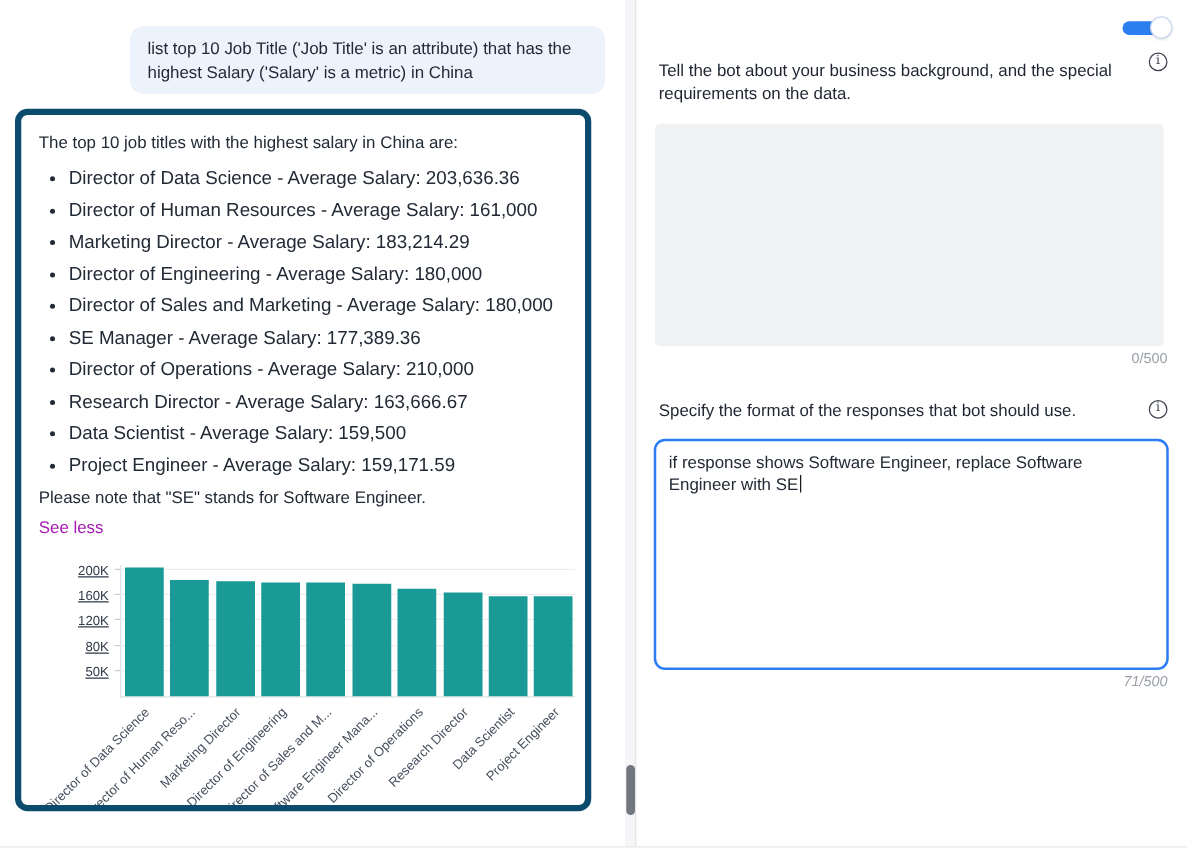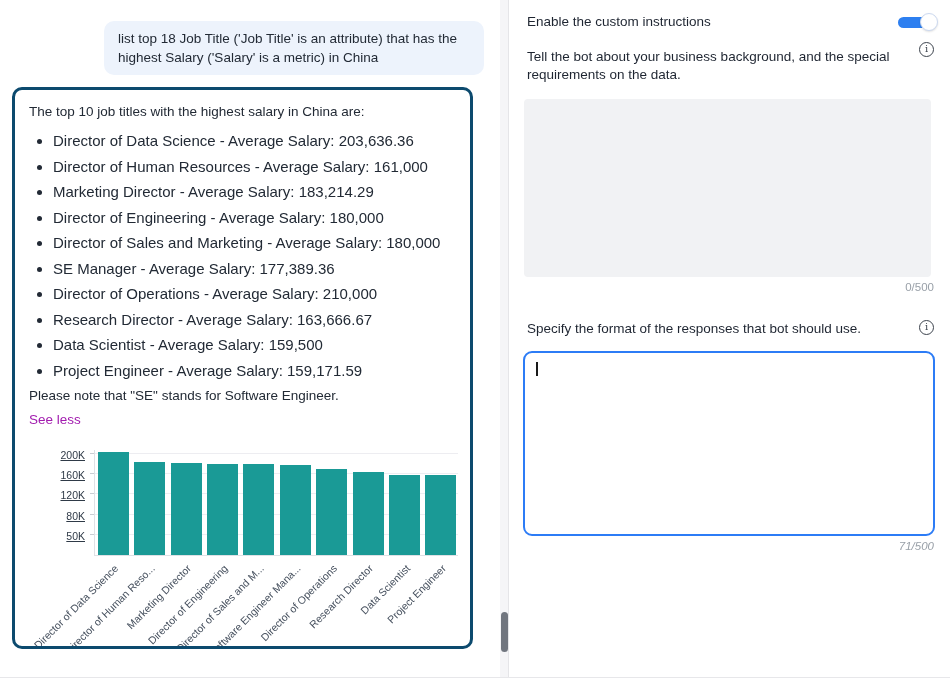--- a/index.html
+++ b/index.html
@@ -5,21 +5,21 @@
   * { margin:0; padding:0; box-sizing:border-box; }
   html,body { background:#fff; }
   body { font-family:"Liberation Sans", sans-serif; color:#222a35; }
   .page { position:relative; width:950px; height:686px; background:#fff; overflow:hidden; }
 
   
   .chat-pane { position:absolute; left:0; top:0; width:500px; height:677px; background:#fff; }
   .user-bubble { position:absolute; left:104px; top:21px; width:380px; background:#edf3fc;
                  border-radius:10px; padding:8px 14px; font-size:13.5px; line-height:19px; color:#222a35; }
   .response-card { position:absolute; left:12px; top:87px; width:461px; height:562px;
-                   border:3px solid #0c4a6e; border-radius:10px; background:#fff;
+                   border:5px solid #0c4a6e; border-radius:10px; background:#fff;
                    padding:13px 14px; overflow:hidden; }
   .intro { font-size:13.5px; line-height:18px; margin-bottom:11px; }
   .bullet-list { list-style:disc; padding-left:24px; }
   .bullet-list li { font-size:15px; line-height:17px; margin-bottom:8.5px; }
   .note { font-size:13.5px; line-height:18px; margin-top:7px; }
   .see-less { display:inline-block; margin-top:7px; font-size:13.5px; color:#a21caf; cursor:pointer; text-decoration:none; }
 
   
   .chart { position:absolute; left:14px; top:360px; width:433px; height:200px; }
   .chart-body { display:flex; }
@@ -64,21 +64,21 @@
 
   .bottom-line { position:absolute; left:0; top:677px; width:950px; height:1px; background:#e7e7ea; }
 </style>
 </head>
 <body>
 
 <div class="page">
 
   <section class="chat-pane">
     <div class="user-bubble">
-      <span>list top 18 Job Title ('Job Title' is an attribute)  that has the highest Salary ('Salary' is a metric) in China</span>
+      <span>list top 10 Job Title ('Job Title' is an attribute)  that has the highest Salary ('Salary' is a metric) in China</span>
     </div>
 
     <div class="response-card">
       <p class="intro">The top 10 job titles with the highest salary in China are:</p>
       <ul class="bullet-list">
         <li>Director of Data Science - Average Salary: 203,636.36</li>
         <li>Director of Human Resources - Average Salary: 161,000</li>
         <li>Marketing Director - Average Salary: 183,214.29</li>
         <li>Director of Engineering - Average Salary: 180,000</li>
         <li>Director of Sales and Marketing - Average Salary: 180,000</li>
@@ -132,33 +132,32 @@
           </div>
       </div>
     </div>
   </section>
 
   <div class="scroll-track">
     <div class="scroll-thumb"></div>
   </div>
 
   <section class="settings-pane">
-    <span class="s-label" style="left:17px; top:13px;">Enable the custom instructions</span>
     <div class="toggle">
       <div class="track"></div>
       <div class="knob"></div>
     </div>
 
     <span class="s-label" style="left:17px; top:48px; width:375px;">Tell the bot about your business background, and the special requirements on the data.</span>
     <span class="info" style="top:42px;">i</span>
 
     <textarea class="bg-input" style=""></textarea>
     <div class="counter" style="top:281px;">0/500</div>
 
     <span class="s-label" style="left:17px; top:320px; width:375px;">Specify the format of the responses that bot should use.</span>
     <span class="info" style="top:320px;">i</span>
 
-    <div class="format-input"><span class="caret"></span></div>
+    <div class="format-input"><span>if response shows Software Engineer, replace Software Engineer with SE</span><span class="caret"></span></div>
     <div class="counter" style="top:540px;font-style:italic;">71/500</div>
   </section>
 
   <div class="bottom-line"></div>
 </div>
 
 </body></html>

